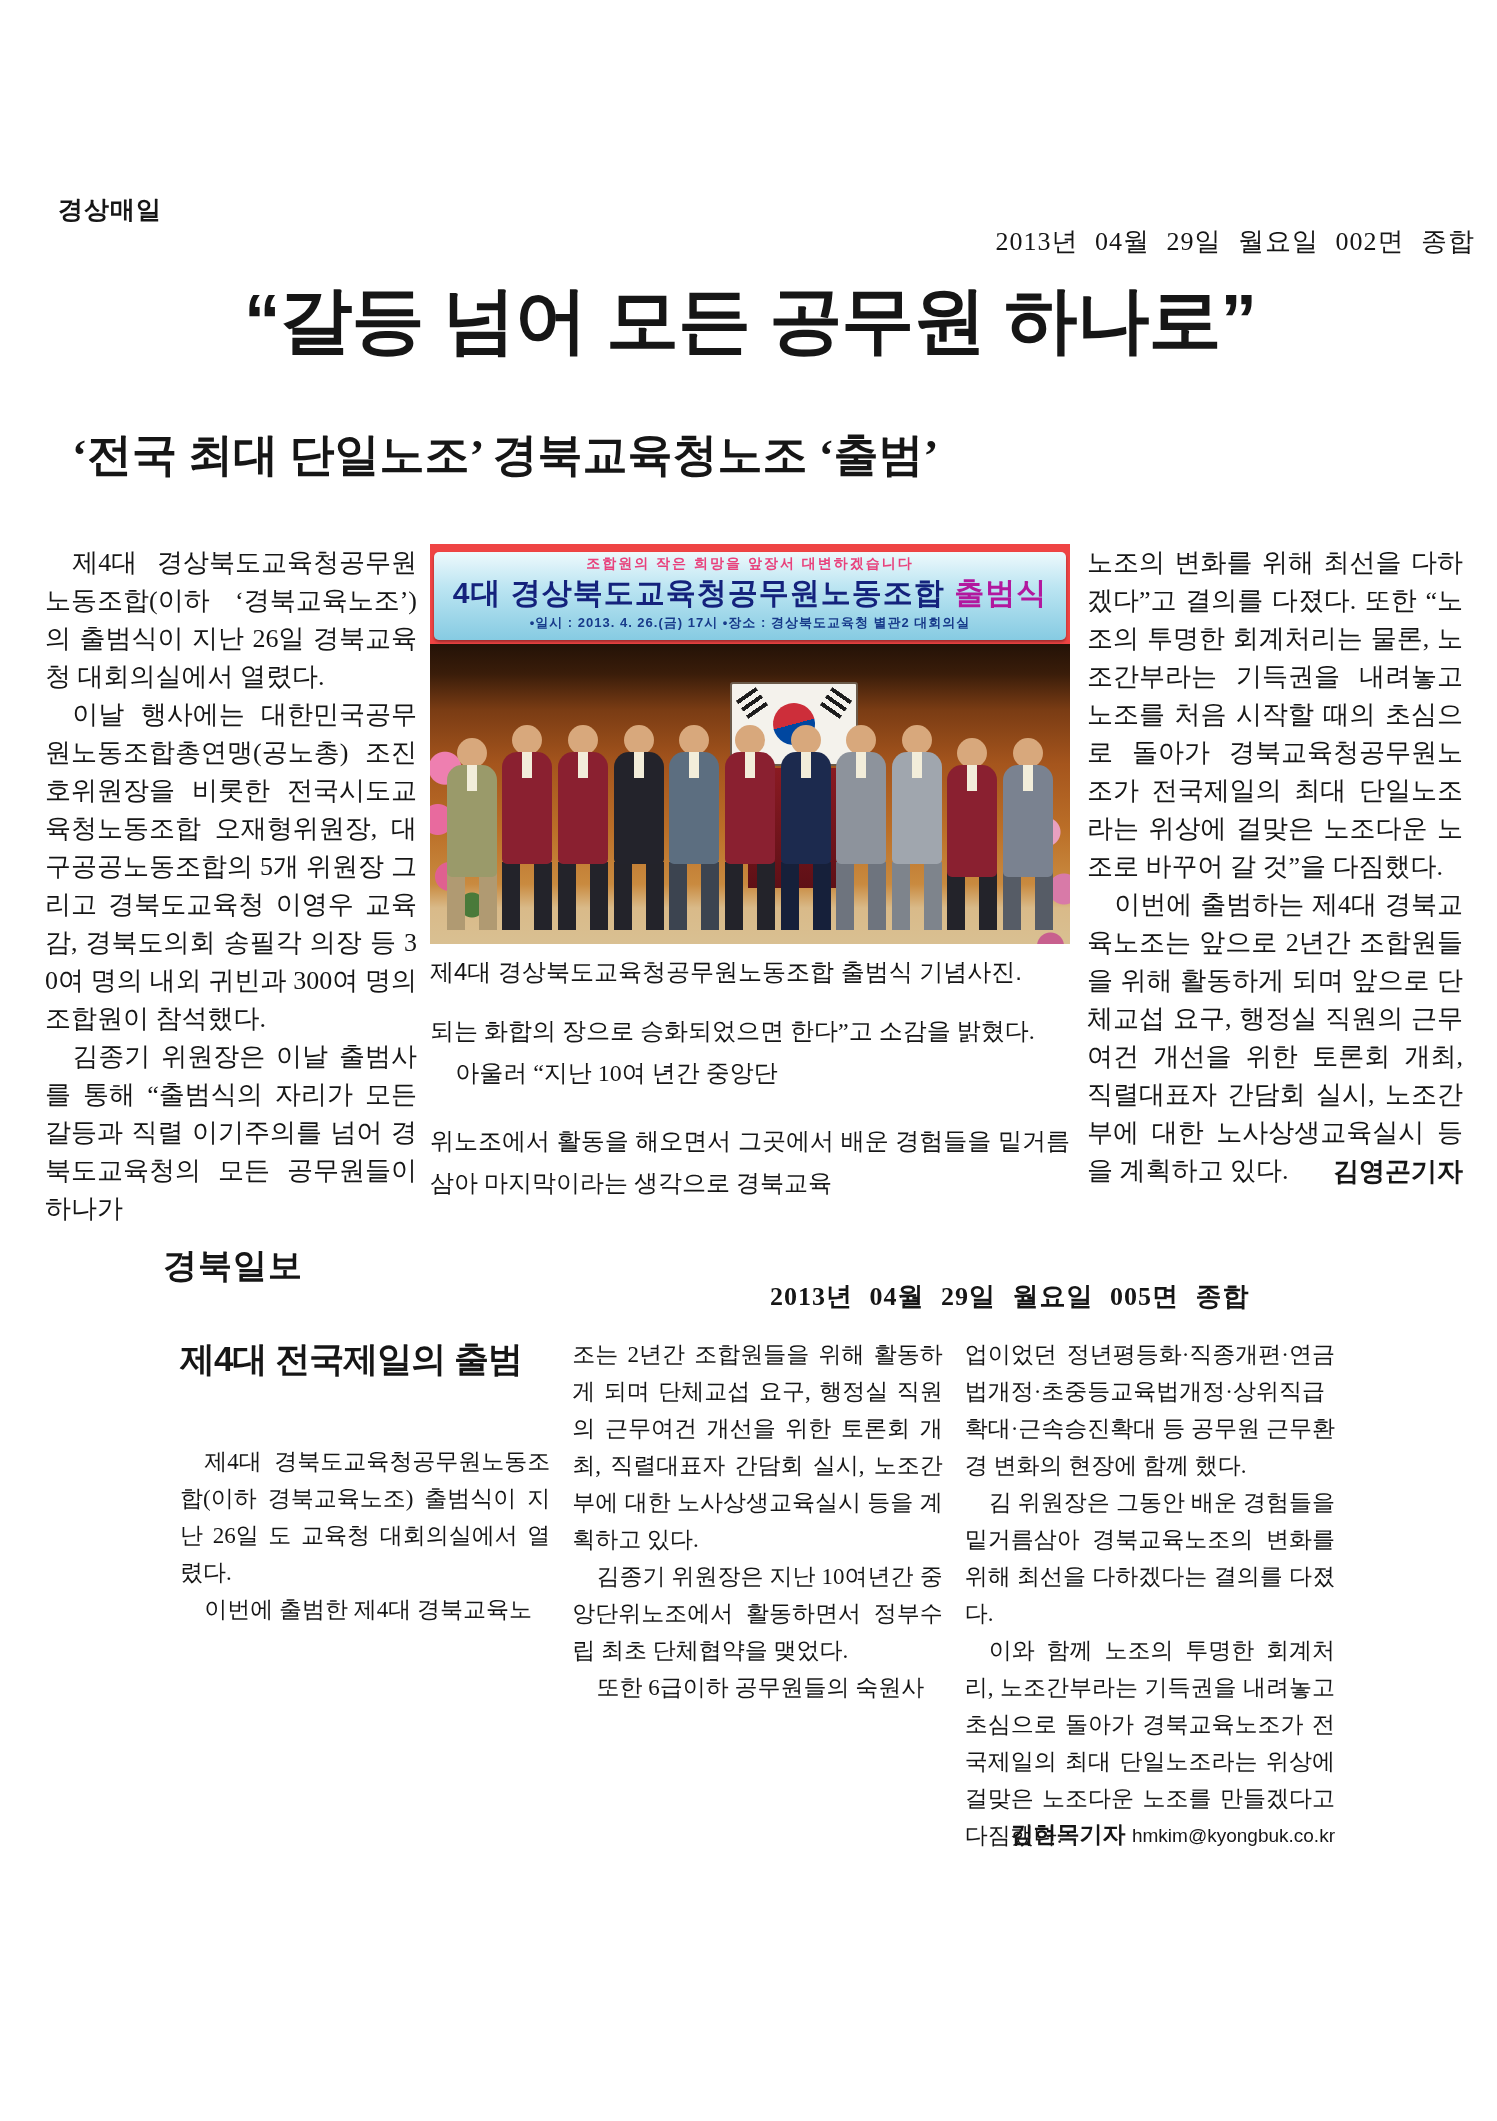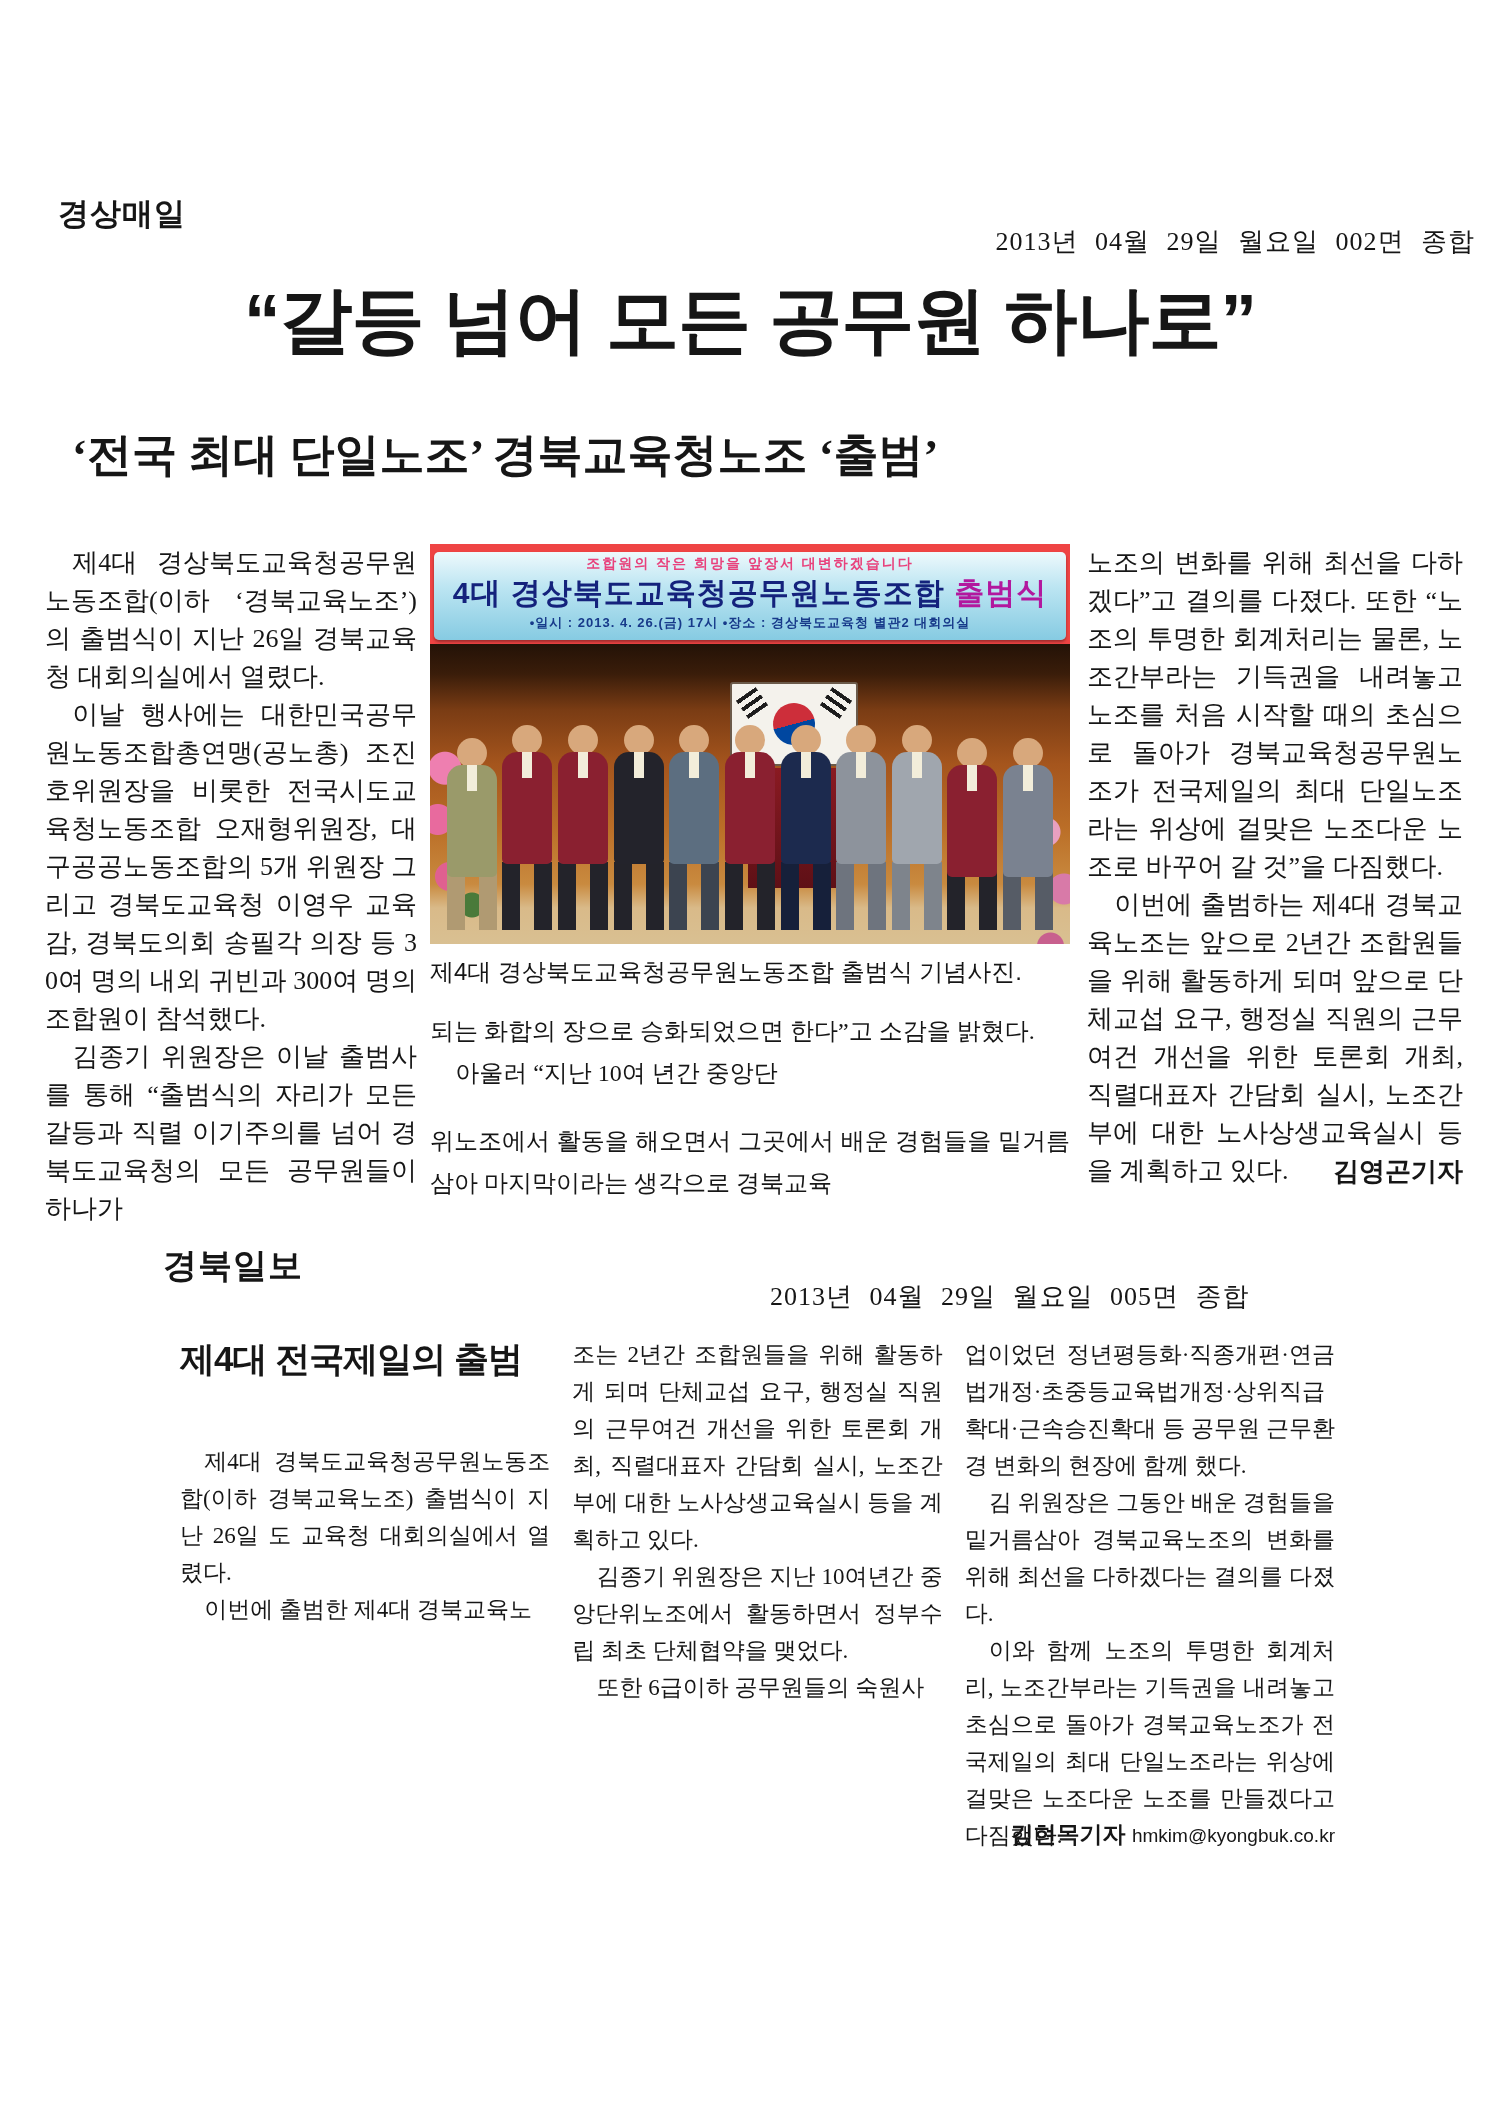--- a/index.html
+++ b/index.html
@@ -6,21 +6,21 @@
   html,body { background:#e9e9e9; }
   #page {
     position:relative; width:1497px; height:2121px; background:#ffffff;
     margin:0 auto; overflow:hidden; color:#161616;
     font-family:"Liberation Serif","DejaVu Serif",serif;
   }
   .abs { position:absolute; }
 
   
   .a1-logo { left:58px; top:193px; font-family:"Liberation Sans","DejaVu Sans",sans-serif;
-             font-weight:900; font-size:31px; letter-spacing:1px; }
+             font-weight:900; font-size:25px; letter-spacing:1px; }
   .a1-date { right:22px; top:224px; font-size:26px; word-spacing:9px; letter-spacing:1px; }
   .a1-headline { left:50px; top:272px; width:1400px; text-align:center;
                  font-family:"Liberation Sans","DejaVu Sans",sans-serif;
                  font-weight:900; font-size:73px; letter-spacing:-1px; white-space:nowrap; }
   .a1-subheadline { left:72px; top:425px; font-weight:700; font-size:45px; letter-spacing:0px; }
 
   .a1-body { left:45px; top:544px; width:1418px; display:flex; }
   .colL { width:372px; margin-right:13px; }
   .colC { width:640px; margin-right:17px; }
   .colR { width:376px; }
@@ -87,21 +87,21 @@
   .midcols { display:flex; gap:26px; margin-top:22px;flex-direction:column; }
   .midcol { flex:1; }
   .midcol .body-p { font-size:24px; line-height:42px; }
 
   .byline-abs { position:absolute; right:0; bottom:0; font-weight:700;
                 font-family:"Liberation Sans","DejaVu Sans",sans-serif; }
 
   
   .a2-logo { left:163px; top:1243px; font-family:"Liberation Sans","DejaVu Sans",sans-serif;
              font-weight:900; font-size:34px; letter-spacing:1px; }
-  .a2-date { left:770px; top:1279px; font-size:26px; word-spacing:9px; letter-spacing:1px; }
+  .a2-date { left:770px; top:1279px; font-size:26px; word-spacing:9px; letter-spacing:1px;font-weight:bold; }
 
   .a2-body { left:180px; top:1336px; width:1155px; display:flex; gap:22px; }
   .a2col { flex:1; }
   .a2-headline { font-family:"Liberation Sans","DejaVu Sans",sans-serif; font-weight:900;
                  font-size:35px; letter-spacing:-1px; margin-bottom:60px; white-space:nowrap; }
   .a2 .body-p, .a2col .body-p { font-size:23px; line-height:37px; }
   .byline2-email { font-weight:400; font-size:19px; font-family:"Liberation Sans","DejaVu Sans",sans-serif; }
 </style>
 </head>
 <body>

